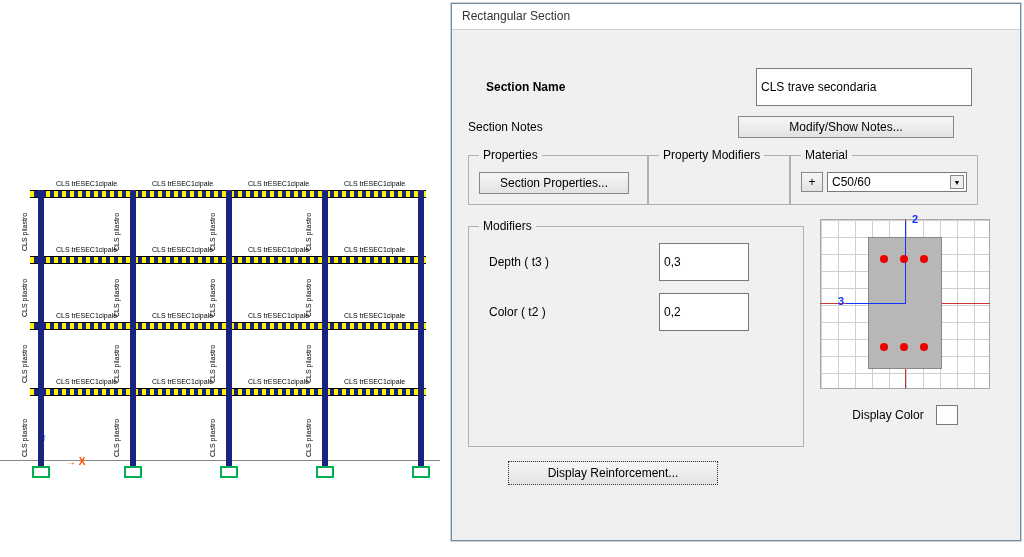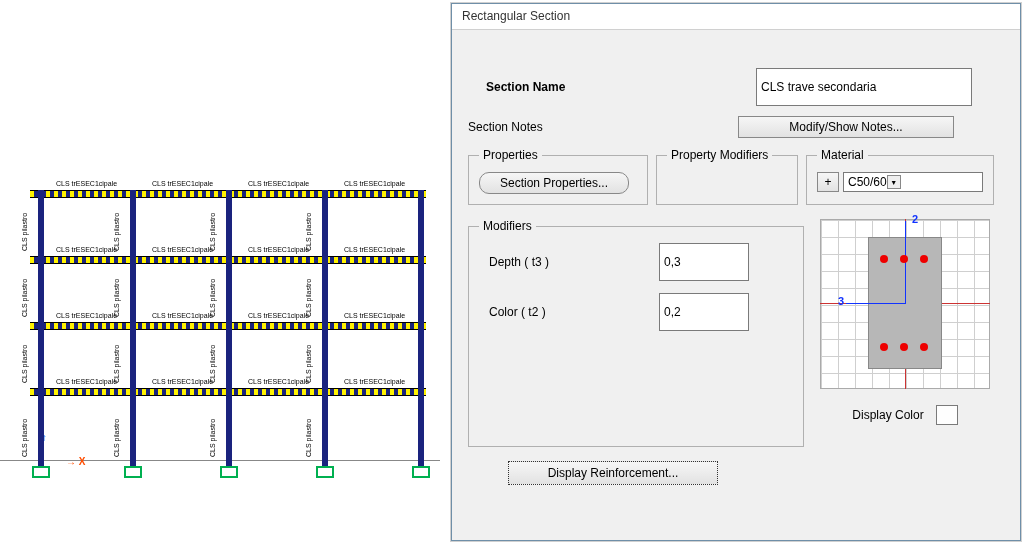--- a/index.html
+++ b/index.html
@@ -120,33 +120,32 @@
   .btn.std { min-width: 76px; }
   fieldset {
     border: 1px solid #b0b0b0;
     margin: 0;
     padding: 10px;
     font-size: 12px;
   }
   legend { padding: 0 4px; font-size: 12px; }
   .group-row {
     display: flex;
-    gap: 8px;
     margin-top: 10px;
   }
   .group-row fieldset { flex: 0 0 auto; }
   .fs-props { width: 180px; }
   .fs-mods  { width: 142px; }
   .fs-mat   { width: 180px; }
   .mat-inner { display:flex; gap:4px; align-items:center; }
   .dd {
     display:flex; align-items:center;
     background:#fff; border:1px solid #7a7a7a;
     height:20px; padding:0 2px 0 4px; width:140px;
-    justify-content:flex-start;
+    justify-content:space-between;
   }
   .dd-arrow { width:14px; height:14px; border:1px solid #888;
     display:flex;align-items:center;justify-content:center;background:#eee;font-size:7px;}
   .dim-row {
     display:flex; gap:16px; margin-top:14px;
   }
   .fs-dim { width:336px; height:228px; }
   .dim-line { display:flex; align-items:center; margin-bottom:12px; }
   .dim-line .lbl { width:180px; padding-left:10px; }
   .preview {
@@ -251,21 +250,21 @@
         <input class="textbox" value="CLS trave secondaria" style="">
       </div>
       <div class="row">
         <span class="lbl">Section Notes</span>
         <button class="btn" style="min-width:216px;">Modify/Show Notes...</button>
       </div>
 
       <div class="group-row">
         <fieldset class="fs-props">
           <legend>Properties</legend>
-          <button class="btn" style="min-width:150px;border-radius:10px;">Section Properties...</button>
+          <button class="btn" style="min-width:150px;">Section Properties...</button>
         </fieldset>
         <fieldset class="fs-mods">
           <legend>Property Modifiers</legend>
         </fieldset>
         <fieldset class="fs-mat">
           <legend>Material</legend>
           <div class="mat-inner">
             <button class="btn small">+</button>
             <div class="dd">
               <span>C50/60</span>

